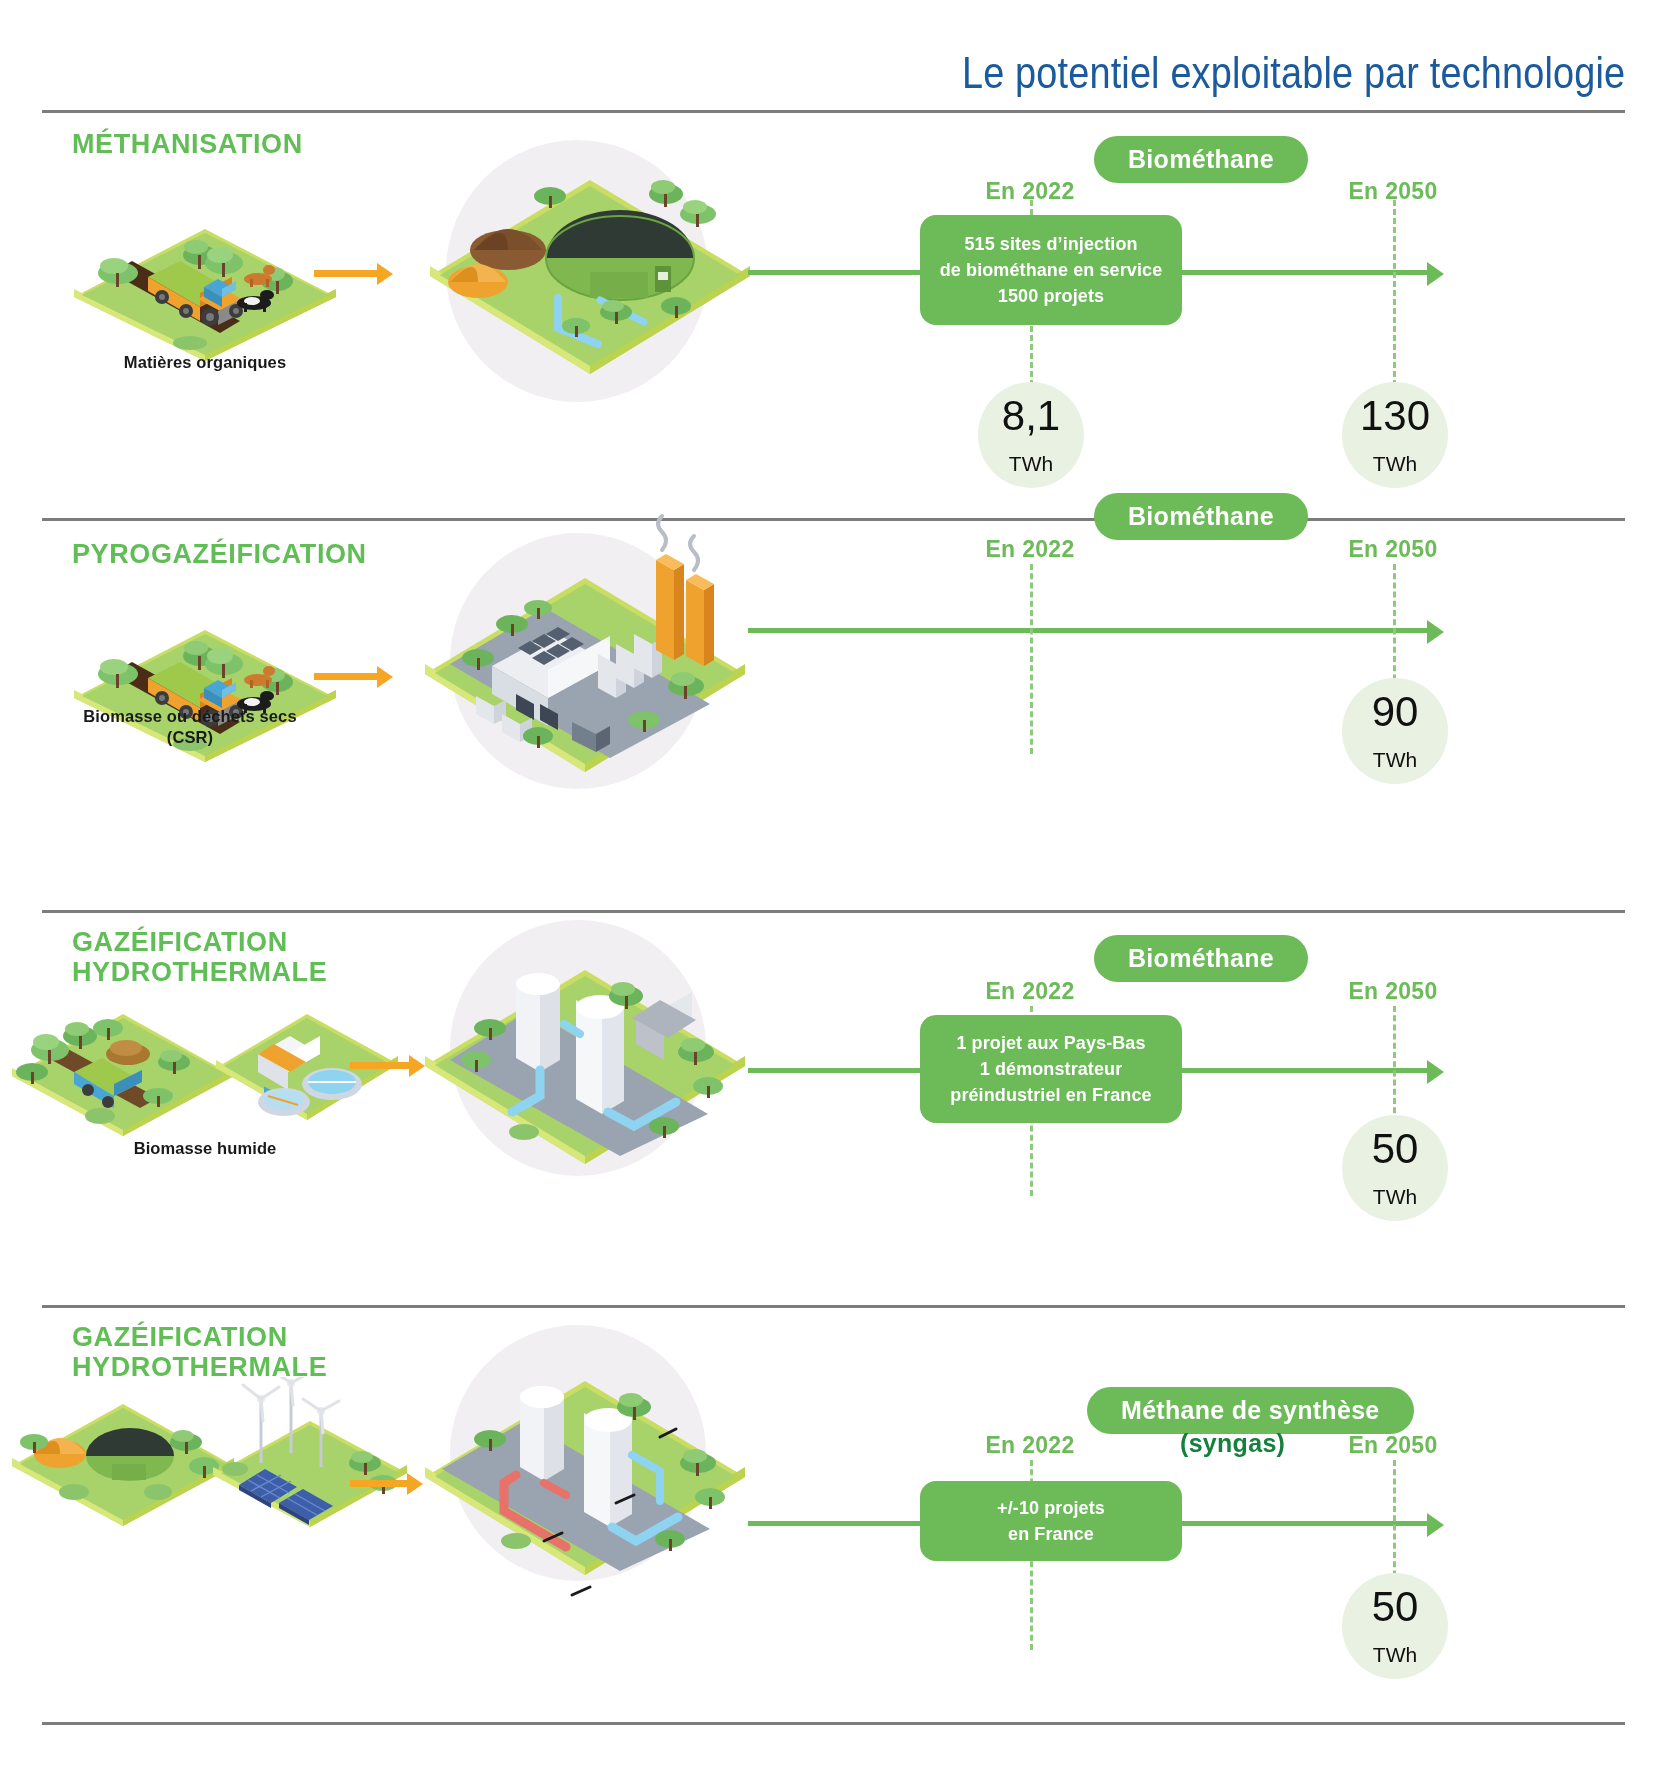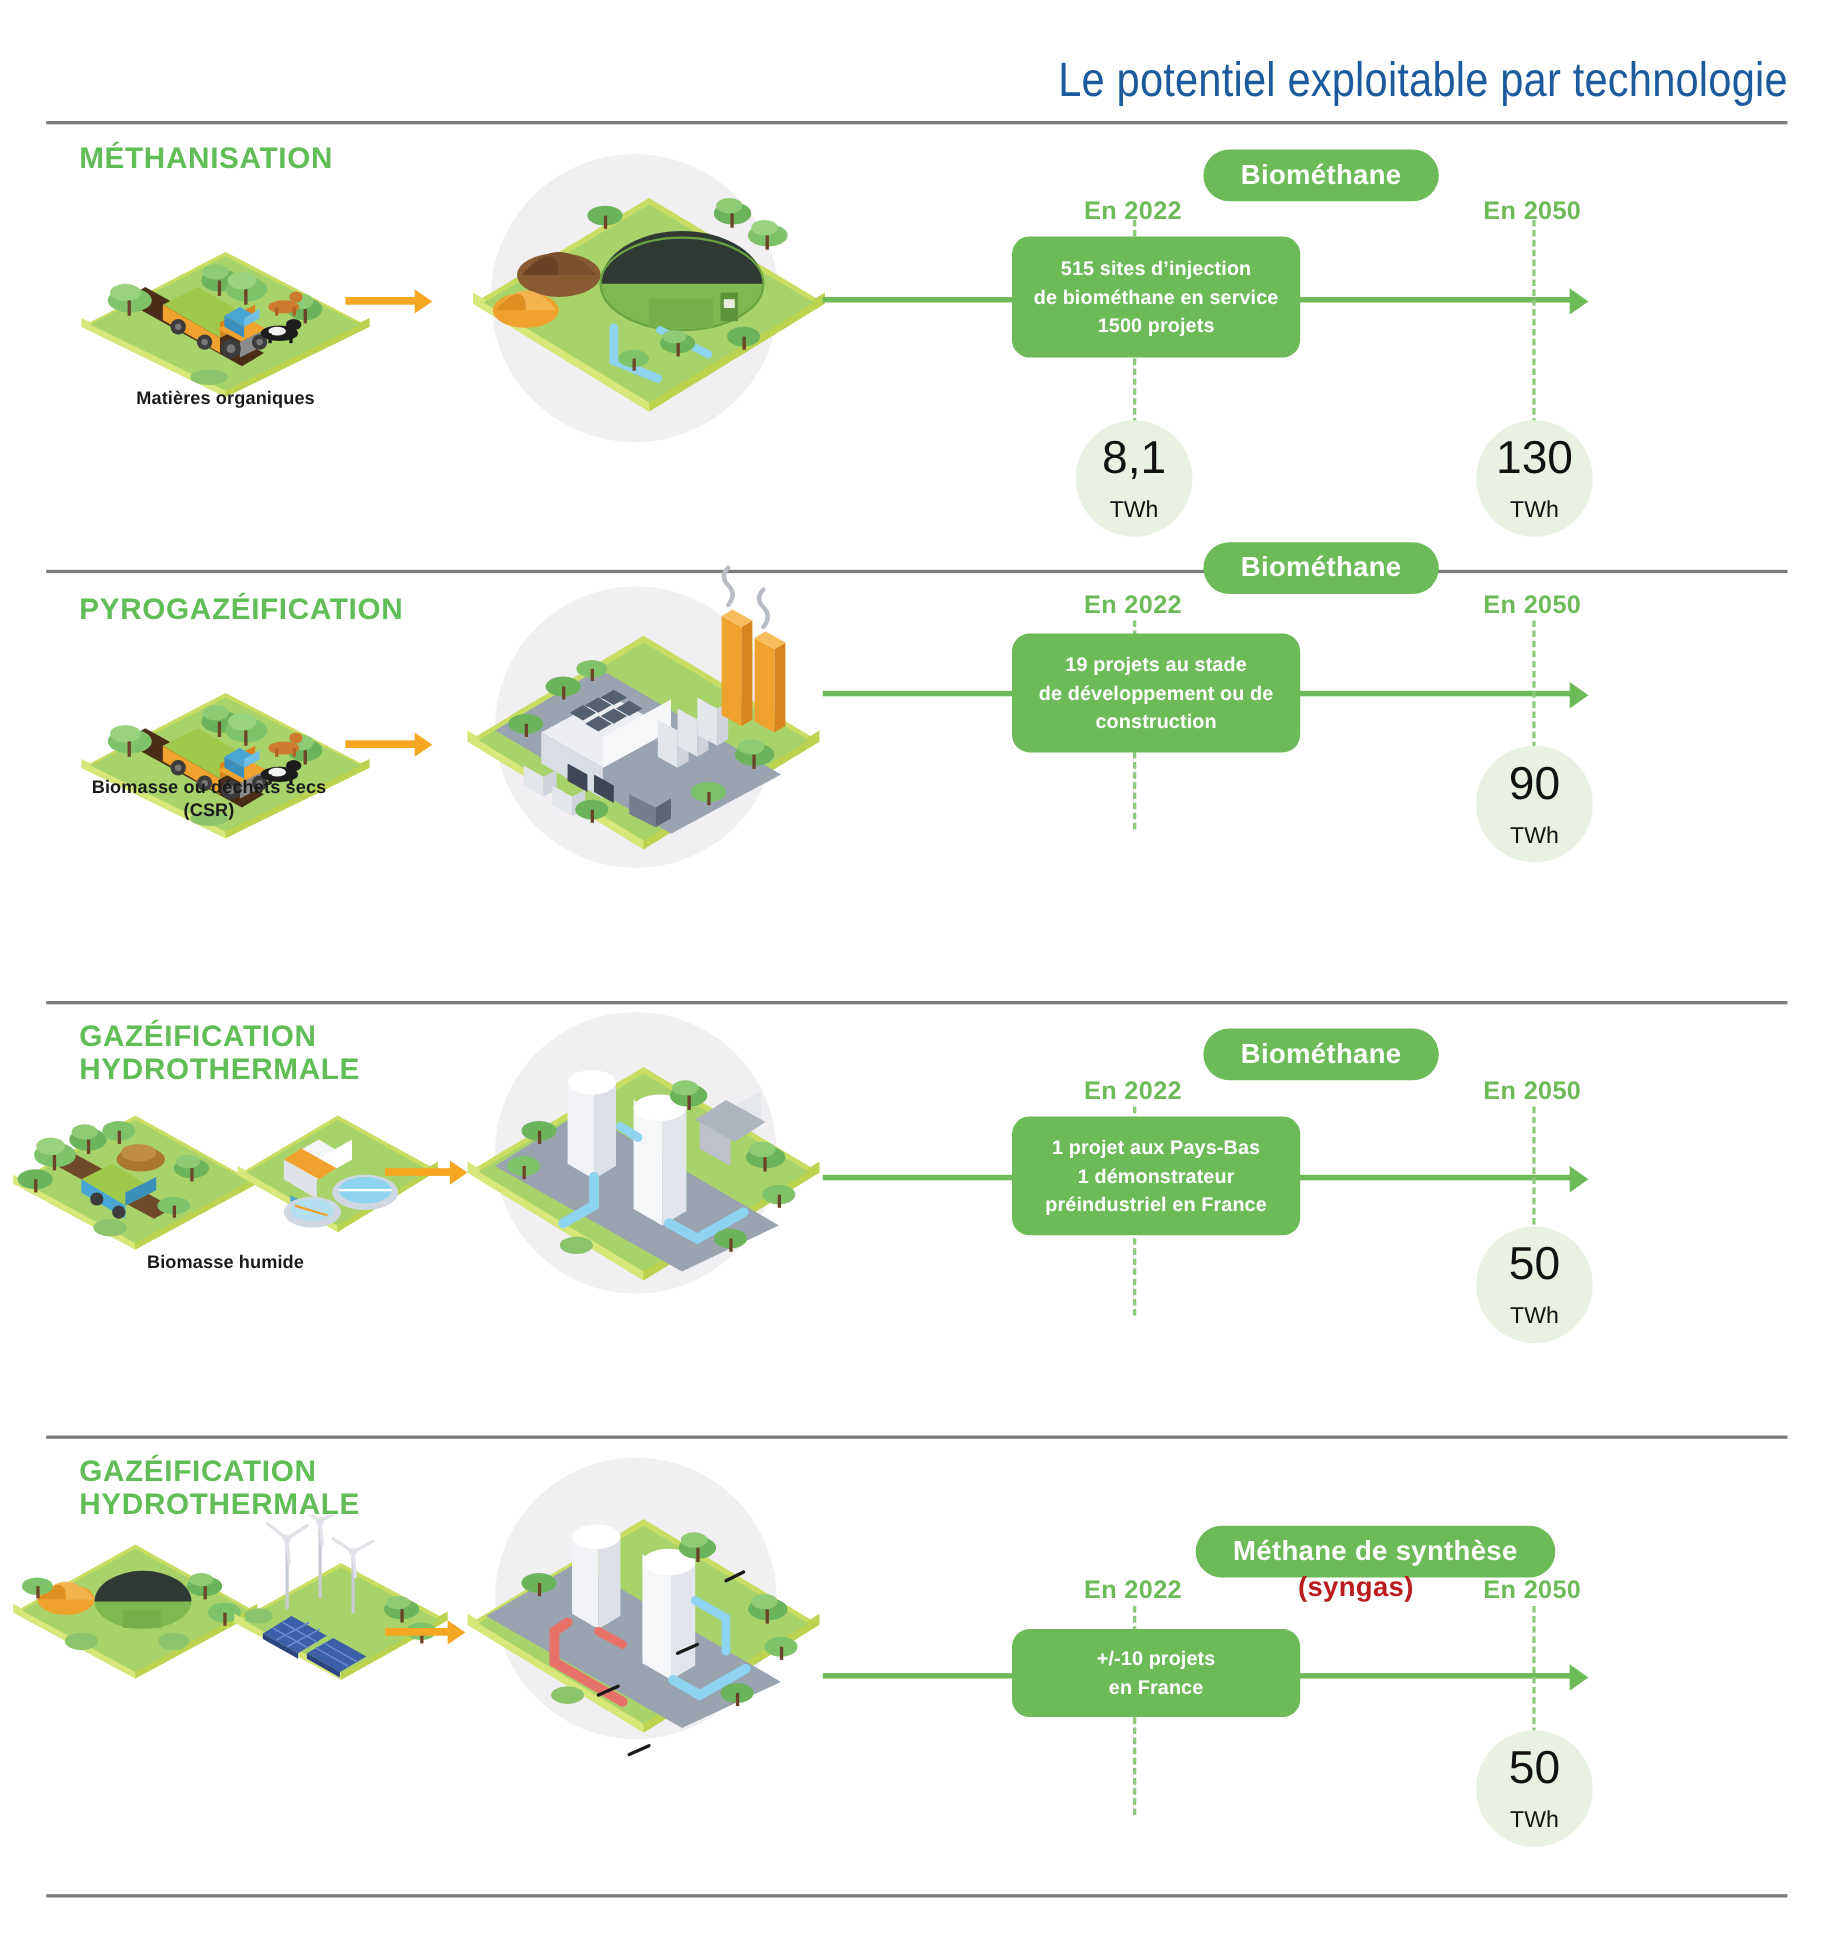--- a/index.html
+++ b/index.html
@@ -68,21 +68,21 @@
   .yearlbl{
     position:absolute;color:#6cba58;font-weight:bold;font-size:23px;
     letter-spacing:.3px;transform:translateX(-50%);white-space:nowrap;
   }
   .pill{
     position:absolute;background:#6cba58;color:#fff;
     border-radius:26px;padding:9px 34px;
     font-weight:bold;font-size:25px;letter-spacing:.3px;white-space:nowrap;
   }
   .pillsub{
-    position:absolute;color:#b91c1c;font-weight:bold;font-size:25px;
+    position:absolute;color:#15803d;font-weight:bold;font-size:25px;
     letter-spacing:.3px;white-space:nowrap;
   }
   .msgbox{
     position:absolute;background:#6cba58;color:#fff;border-radius:16px;
     font-weight:bold;font-size:18px;line-height:1.45;text-align:center;
     display:flex;align-items:center;justify-content:center;
     letter-spacing:.1px;padding:0 14px;box-sizing:border-box;
   }
   .bubble{
     position:absolute;border-radius:50%;background:#e9f2e2;
@@ -378,27 +378,20 @@
     <div class="axis" style="left:748px;top:110px;width:680px"></div>
 
     <div class="dash" style="left:1030px;top:46px;height:190px"></div>
     <div class="dash" style="left:1393px;top:46px;height:190px"></div>
 
     <div class="yearlbl" style="left:1030px;top:18px">En 2022</div>
     <div class="yearlbl" style="left:1393px;top:18px">En 2050</div>
 
     <div class="pill" style="left:1094px;top:-25px">Biométhane</div>
 
-    <div class="msgbox" style="left:920px;top:58px;width:262px;height:108px">
-      <div>
-        <div>19 projets au stade</div>
-        <div>de développement ou de</div>
-        <div>construction</div>
-      </div>
-    </div>
 
     <div class="bubble" style="left:1342px;top:160px;width:106px;height:106px">
       <div class="val">90</div>
       <div class="unit">TWh</div>
     </div>
   </div>
 
   <div class="row" style="top:910px;height:395px">
 
     <div class="rowhead two" style="top:18px">

